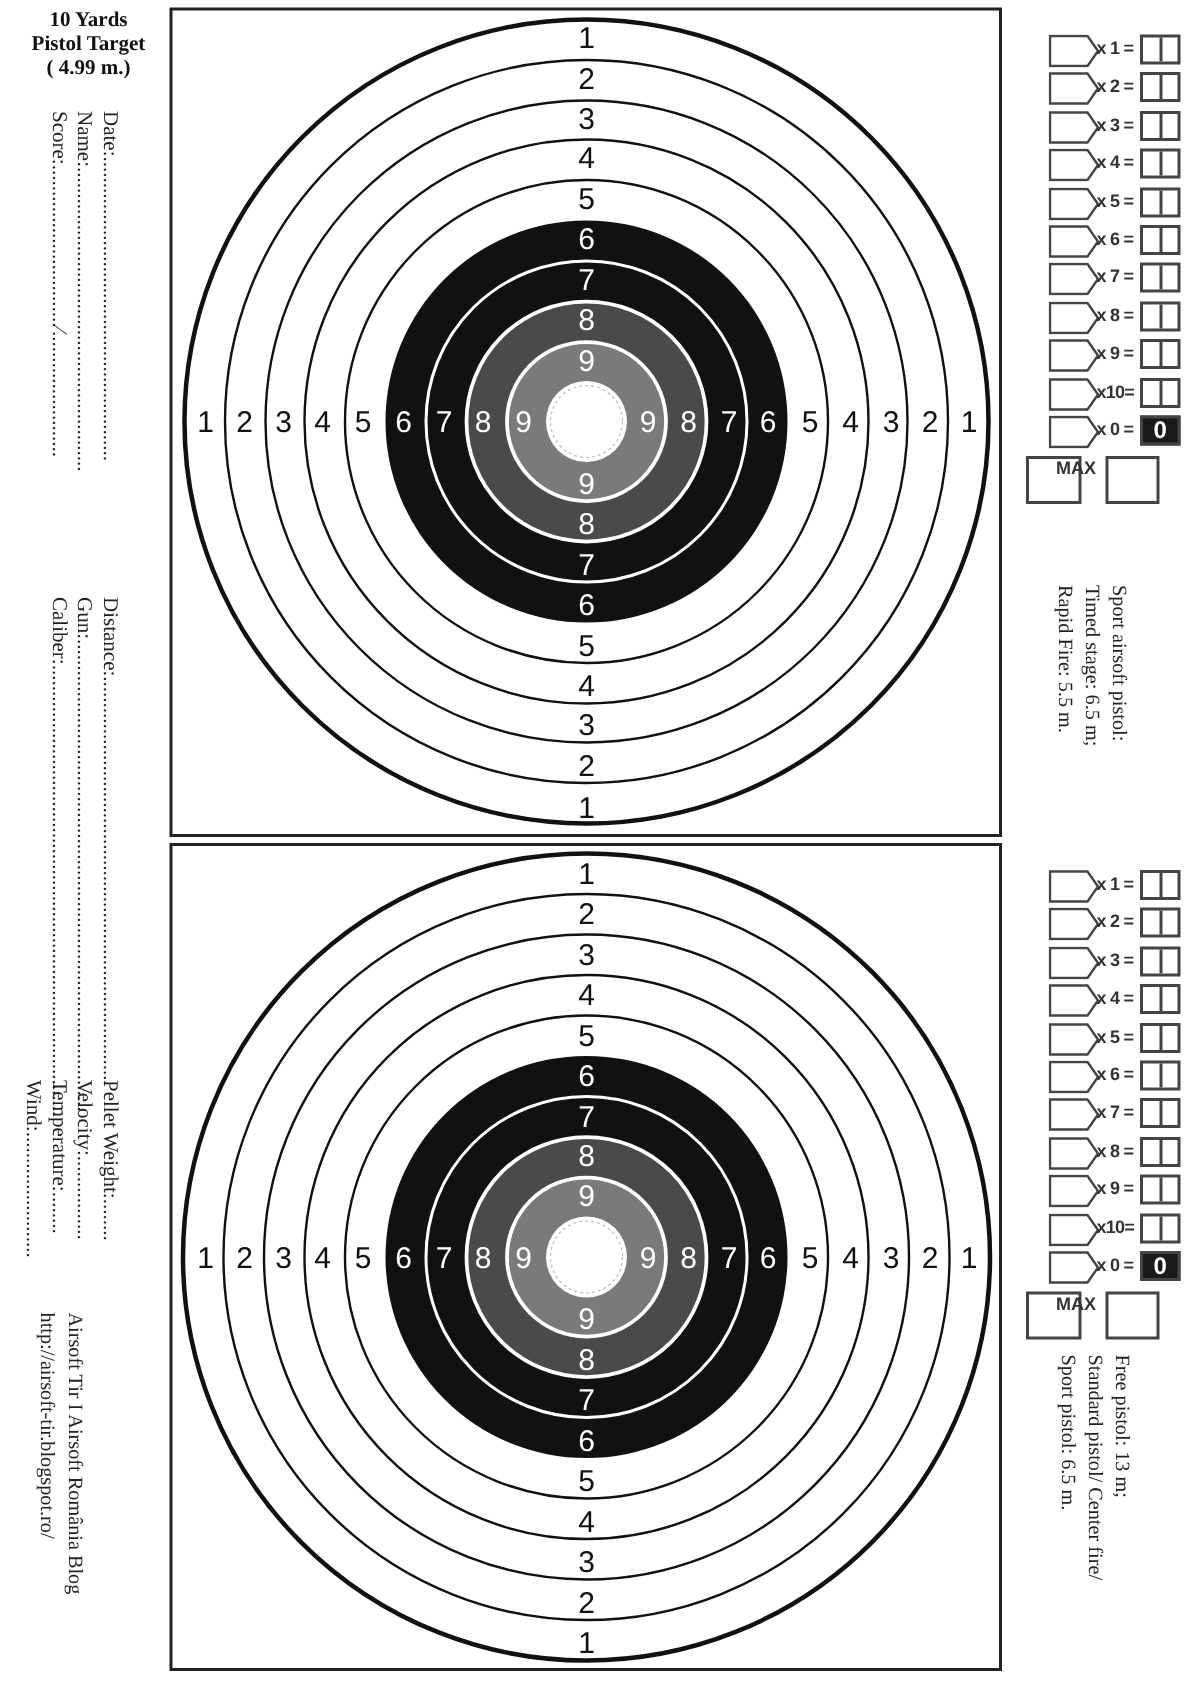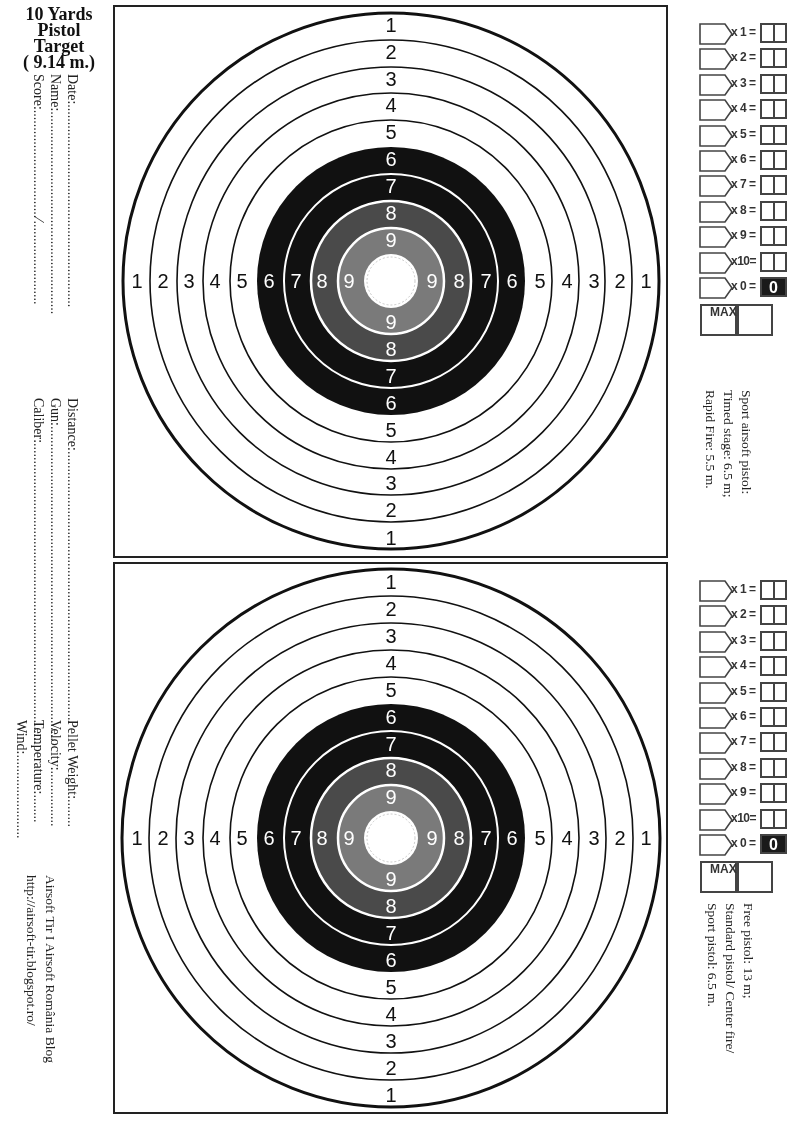--- a/index.html
+++ b/index.html
@@ -1,43 +1,43 @@
 <!DOCTYPE html>
 <html><head>
 <meta charset="utf-8">
 <style>
   html, body { margin:0; padding:0; background:#ffffff; }
   body { width:793px; height:1122px; position:relative; overflow:hidden; font-family:"Liberation Serif", serif; color:#111; }
   .abs { position:absolute; }
-  .title { left:14px; top:6px; font-weight:bold; font-size:18px; line-height:16px; text-align:center; width:90px; }
+  .title { left:14px; top:6px; font-weight:bold; font-size:14px; line-height:16px; text-align:center; width:90px; }
   .vtext { position:absolute; writing-mode:vertical-rl; font-size:14px; line-height:16px; white-space:nowrap; color:#222; }
   .frame { position:absolute; border:2px solid #222; box-sizing:border-box; background:#fff; }
   .frame.top { left:113px; top:5px; width:555px; height:553px; }
   .frame.bot { left:113px; top:562px; width:555px; height:552px; }
   svg.target { position:absolute; left:0; top:0; }
   .ring-label { font-family:"Liberation Sans", sans-serif; font-size:20px; }
   .score { position:absolute; left:681px; width:112px; }
   .srow { position:absolute; left:16px; height:22px; width:112px; }
   .pent { position:absolute; left:2px; top:0; }
   .mult { position:absolute; left:34px; top:2px; font-family:"Liberation Sans", sans-serif; font-weight:bold; font-size:12px; color:#333; letter-spacing:-0.5px; white-space:nowrap; }
   .box2 { position:absolute; left:63px; top:0; width:27px; height:20px; border:2px solid #444; box-sizing:border-box; }
   .box2::after { content:""; position:absolute; left:11px; top:0; bottom:0; border-left:2px solid #444; }
   .box2.dark { background:#1a1a1a; color:#fff; font-family:"Liberation Sans", sans-serif; font-weight:bold; font-size:16px; text-align:center; line-height:17px; }
   .box2.dark::after { display:none; }
-  .maxbox { position:absolute; left:3px; width:37px; height:32px; border:2px solid #444; box-sizing:border-box; font-family:"Liberation Sans", sans-serif; font-weight:bold; font-size:12px; padding-left:8px; line-height:13px; color:#333;margin-left:16px; }
+  .maxbox { position:absolute; left:3px; width:37px; height:32px; border:2px solid #444; box-sizing:border-box; font-family:"Liberation Sans", sans-serif; font-weight:bold; font-size:12px; padding-left:18px; line-height:13px; color:#333; }
   .totbox { position:absolute; left:56px; width:36px; height:32px; border:2px solid #444; box-sizing:border-box; }
   .note { position:absolute; writing-mode:vertical-rl; font-size:13.5px; line-height:16px; white-space:nowrap; color:#222; }
 </style>
 </head>
 <body>
 
 <div class="abs title">
   <div>10 Yards</div>
   <div>Pistol Target</div>
-  <div>( 9.14 m.)</div>
+  <div>( 4.99 m.)</div>
 </div>
 
 <div class="vtext" style="left:64px; top:74px; height:290px;">
   <span>Date:</span><span>..........................................................</span>
 </div>
 <div class="vtext" style="left:47px; top:74px; height:290px;">
   <span>Name:</span><span>..........................................................</span>
 </div>
 <div class="vtext" style="left:30px; top:74px; height:290px;">
   <span>Score:</span><span>...............................⁄........................</span>

